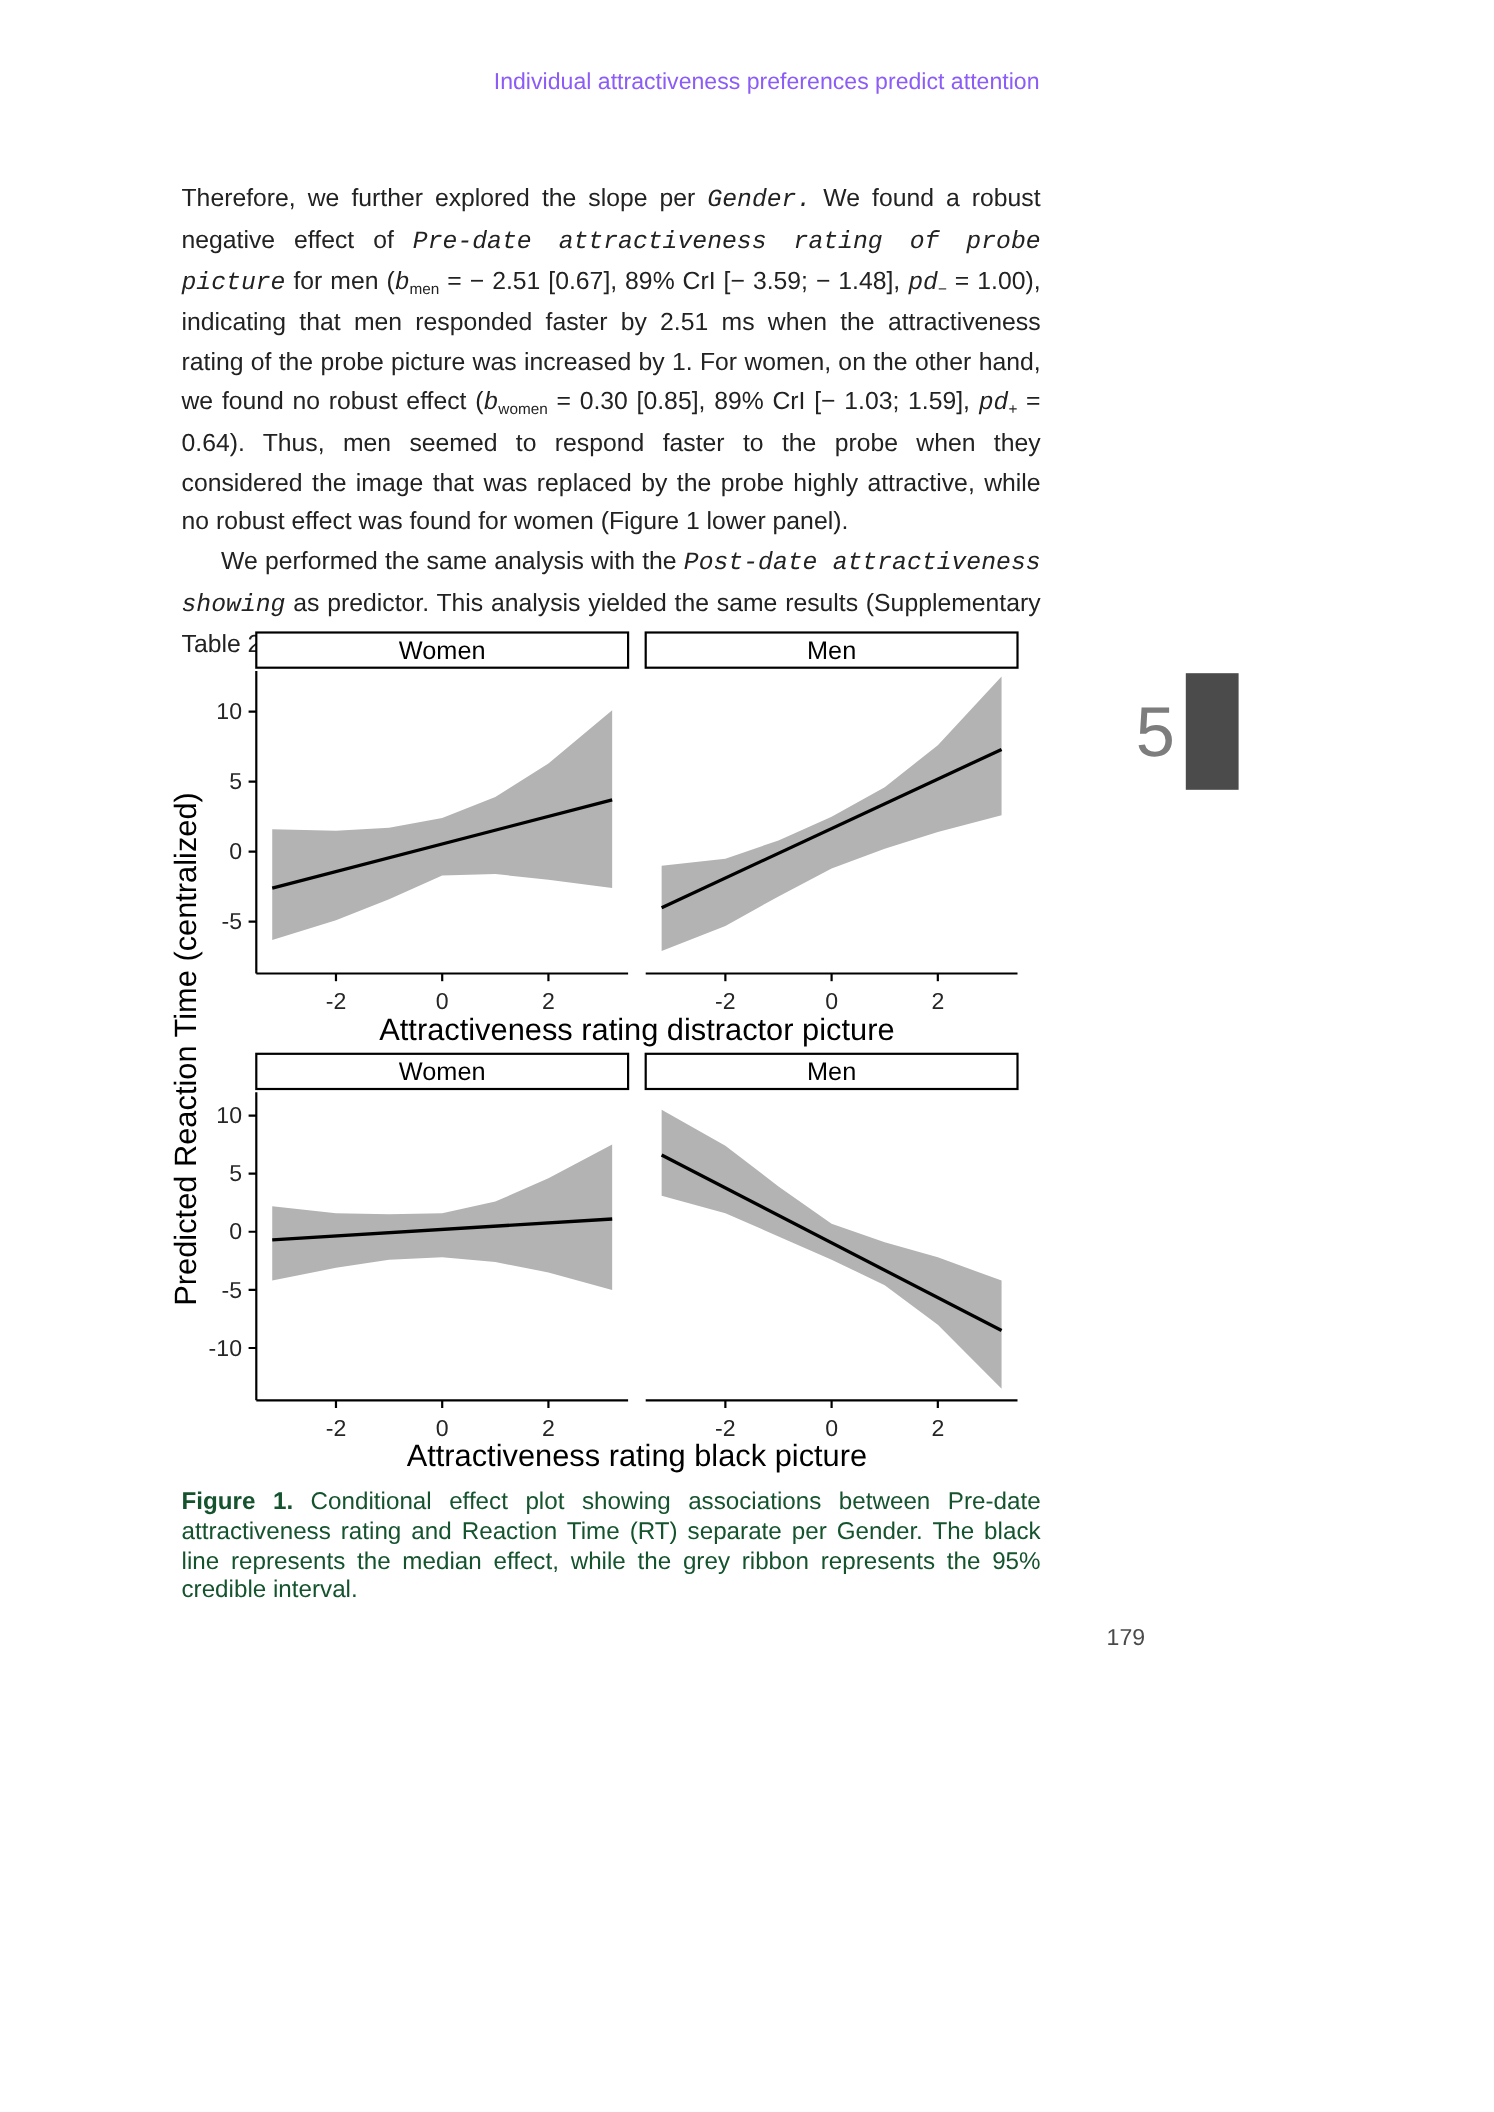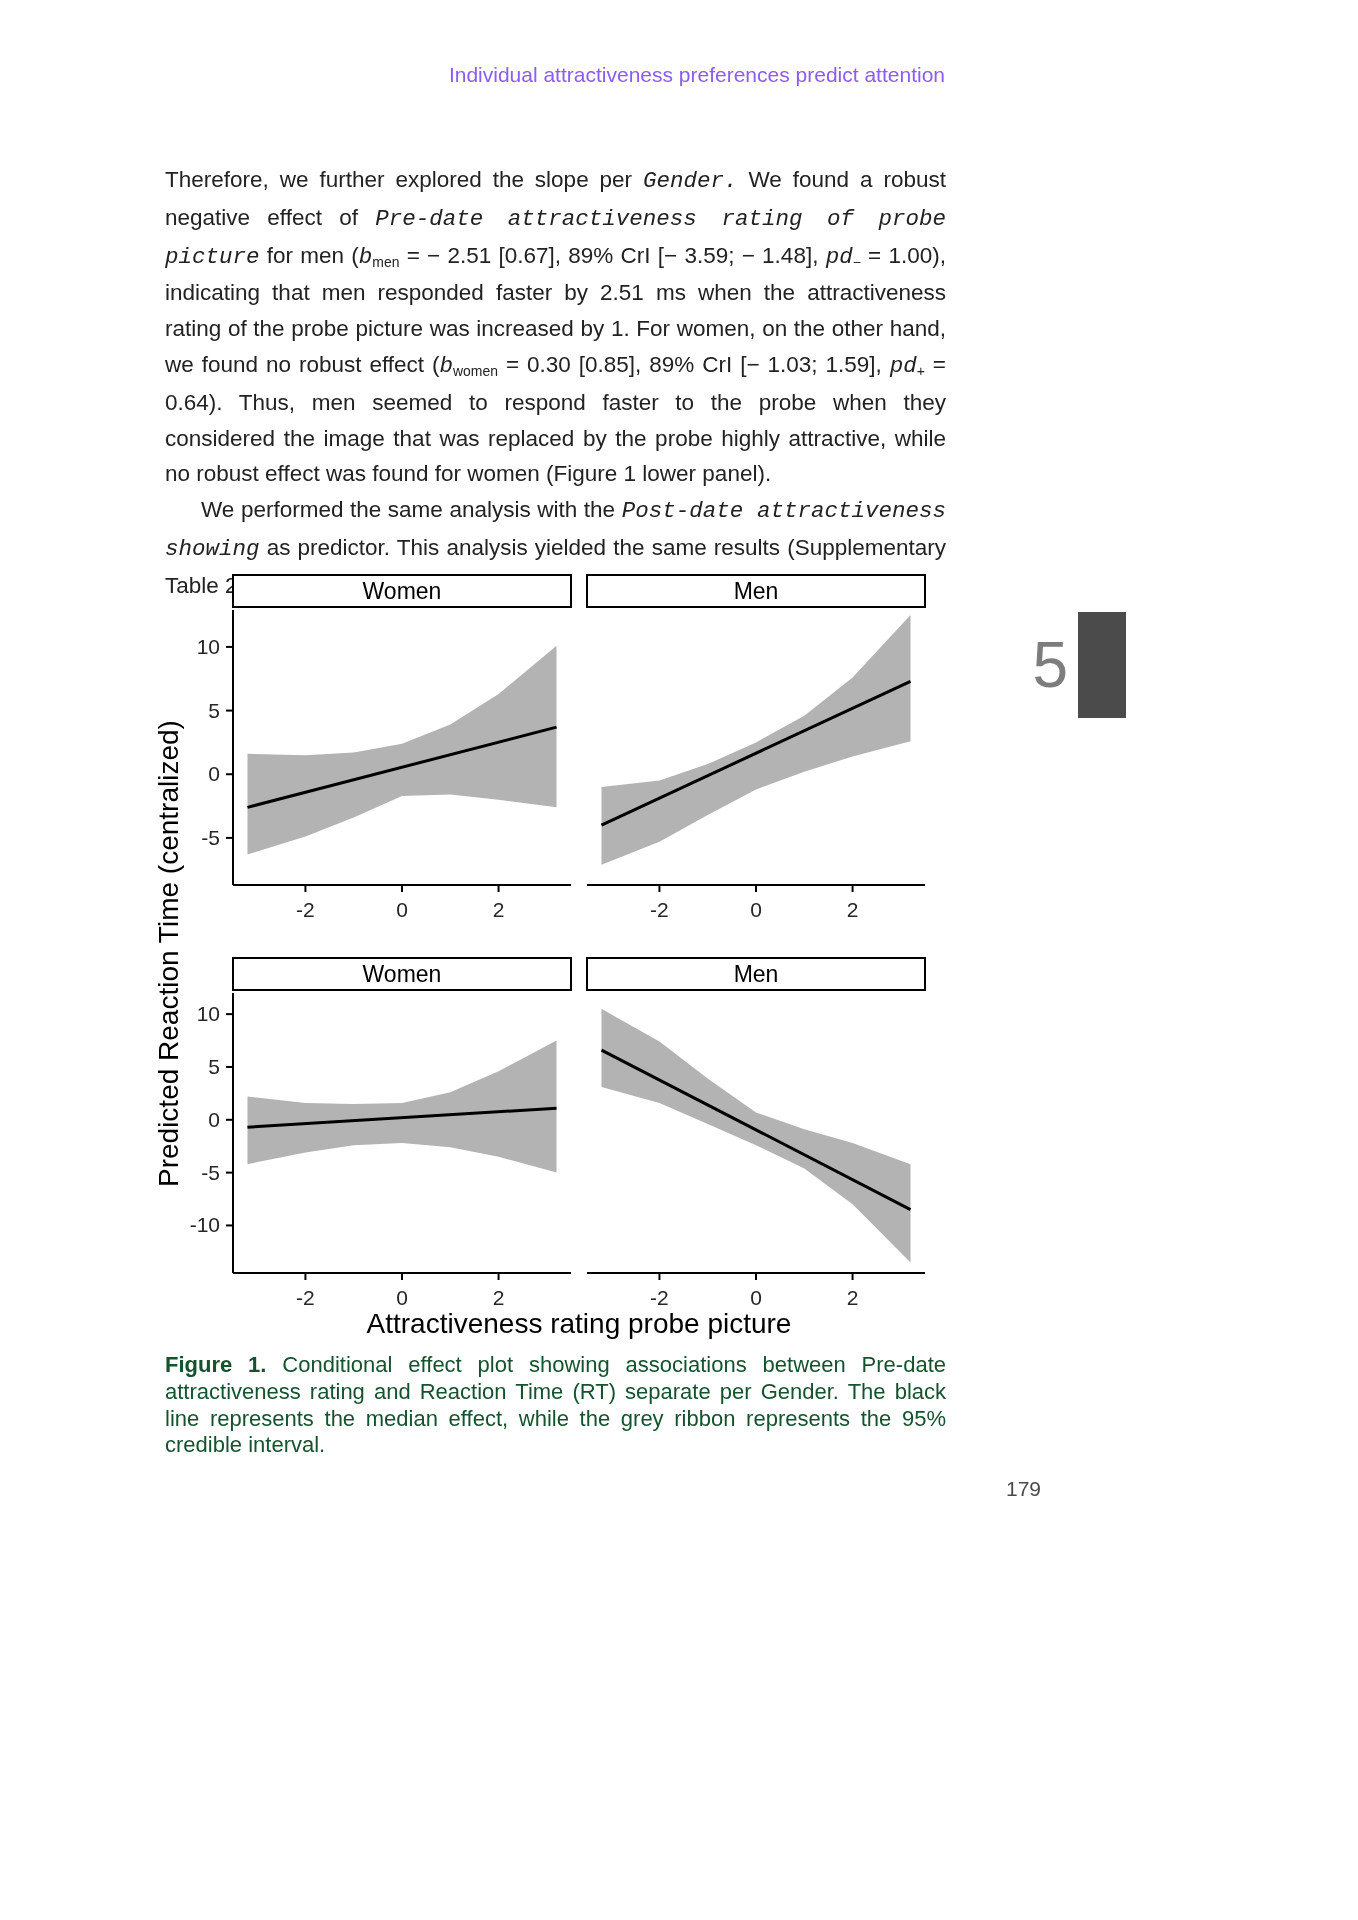--- a/index.html
+++ b/index.html
@@ -96,20 +96,21 @@
         <polygon points="446.48571428571427,218.96759259259258 504.42857142857144,212.60185185185185 552.7142857142858,196.0509259259259 601,174.4074074074074 649.2857142857143,147.6712962962963 697.5714285714286,109.47685185185185 755.5142857142857,47.092592592592595 755.5142857142857,173.13425925925927 697.5714285714286,188.412037037037 649.2857142857143,203.68981481481484 601,221.51388888888886 552.7142857142858,246.97685185185185 504.42857142857144,273.71296296296293 446.48571428571427,296.62962962962956" fill="#b3b3b3"></polygon>
         <polyline points="446.48571428571427,257.162037037037 755.5142857142857,113.29629629629629" fill="none" stroke="#000000" stroke-width="3"></polyline>
         <line x1="432" y1="317" x2="770" y2="317" stroke="#000000" stroke-width="2"></line>
         <line x1="504.42857142857144" y1="317" x2="504.42857142857144" y2="324" stroke="#000000" stroke-width="2"></line>
         <text x="504.42857142857144" y="349" text-anchor="middle" font-size="21" fill="#262626">-2</text>
         <line x1="601" y1="317" x2="601" y2="324" stroke="#000000" stroke-width="2"></line>
         <text x="601" y="349" text-anchor="middle" font-size="21" fill="#262626">0</text>
         <line x1="697.5714285714286" y1="317" x2="697.5714285714286" y2="324" stroke="#000000" stroke-width="2"></line>
         <text x="697.5714285714286" y="349" text-anchor="middle" font-size="21" fill="#262626">2</text>
       </svg>
+    <div class="x-title">Attractiveness rating distractor picture</div>
   </div>
 
   <div class="chart" id="chart-1">
     <svg class="chart-svg" width="790" height="400">
         <rect x="78" y="8" width="338" height="32" fill="#ffffff" stroke="#000000" stroke-width="2"></rect>
         <text x="247" y="32" text-anchor="middle" font-size="23" fill="#000000">Women</text>
         <polygon points="92.48571428571428,146.54716981132077 150.42857142857144,152.8867924528302 198.71428571428572,153.9433962264151 247,152.8867924528302 295.28571428571433,142.32075471698113 343.57142857142856,121.18867924528301 401.51428571428573,90.54716981132074 401.51428571428573,222.62264150943395 343.57142857142856,206.77358490566039 295.28571428571433,197.26415094339623 247,193.0377358490566 198.71428571428572,195.1509433962264 150.42857142857144,202.54716981132074 92.48571428571428,214.16981132075472" fill="#b3b3b3"></polygon>
         <polyline points="92.48571428571428,177.188679245283 401.51428571428573,158.16981132075472" fill="none" stroke="#000000" stroke-width="3"></polyline>
         <line x1="78" y1="323" x2="416" y2="323" stroke="#000000" stroke-width="2"></line>
         <line x1="78" y1="43" x2="78" y2="323" stroke="#000000" stroke-width="2"></line>
@@ -134,21 +135,21 @@
         <polygon points="446.48571428571427,58.84905660377358 504.42857142857144,91.60377358490567 552.7142857142858,128.58490566037736 601,162.39622641509436 649.2857142857143,179.30188679245282 697.5714285714286,193.0377358490566 755.5142857142857,214.16981132075472 755.5142857142857,312.4339622641509 697.5714285714286,254.32075471698116 649.2857142857143,218.39622641509436 601,195.1509433962264 552.7142857142858,174.0188679245283 504.42857142857144,152.8867924528302 446.48571428571427,137.03773584905662" fill="#b3b3b3"></polygon>
         <polyline points="446.48571428571427,100.05660377358491 755.5142857142857,259.60377358490564" fill="none" stroke="#000000" stroke-width="3"></polyline>
         <line x1="432" y1="323" x2="770" y2="323" stroke="#000000" stroke-width="2"></line>
         <line x1="504.42857142857144" y1="323" x2="504.42857142857144" y2="330" stroke="#000000" stroke-width="2"></line>
         <text x="504.42857142857144" y="355" text-anchor="middle" font-size="21" fill="#262626">-2</text>
         <line x1="601" y1="323" x2="601" y2="330" stroke="#000000" stroke-width="2"></line>
         <text x="601" y="355" text-anchor="middle" font-size="21" fill="#262626">0</text>
         <line x1="697.5714285714286" y1="323" x2="697.5714285714286" y2="330" stroke="#000000" stroke-width="2"></line>
         <text x="697.5714285714286" y="355" text-anchor="middle" font-size="21" fill="#262626">2</text>
       </svg>
-    <div class="x-title">Attractiveness rating probe picture</div>
+    <div class="x-title">Attractiveness rating black picture</div>
   </div>
 
   <div class="chapter-tab"></div>
   <div class="chapter-num">5</div>
 
   <div class="caption"><span class="seg-b">Figure 1.</span><span> Conditional effect plot showing associations between Pre-date attractiveness rating and Reaction Time (RT) separate per Gender. The black line represents the median effect, while the grey ribbon represents the 95% credible interval.</span></div>
 
   <div class="page-number">179</div>
 
 </div>

